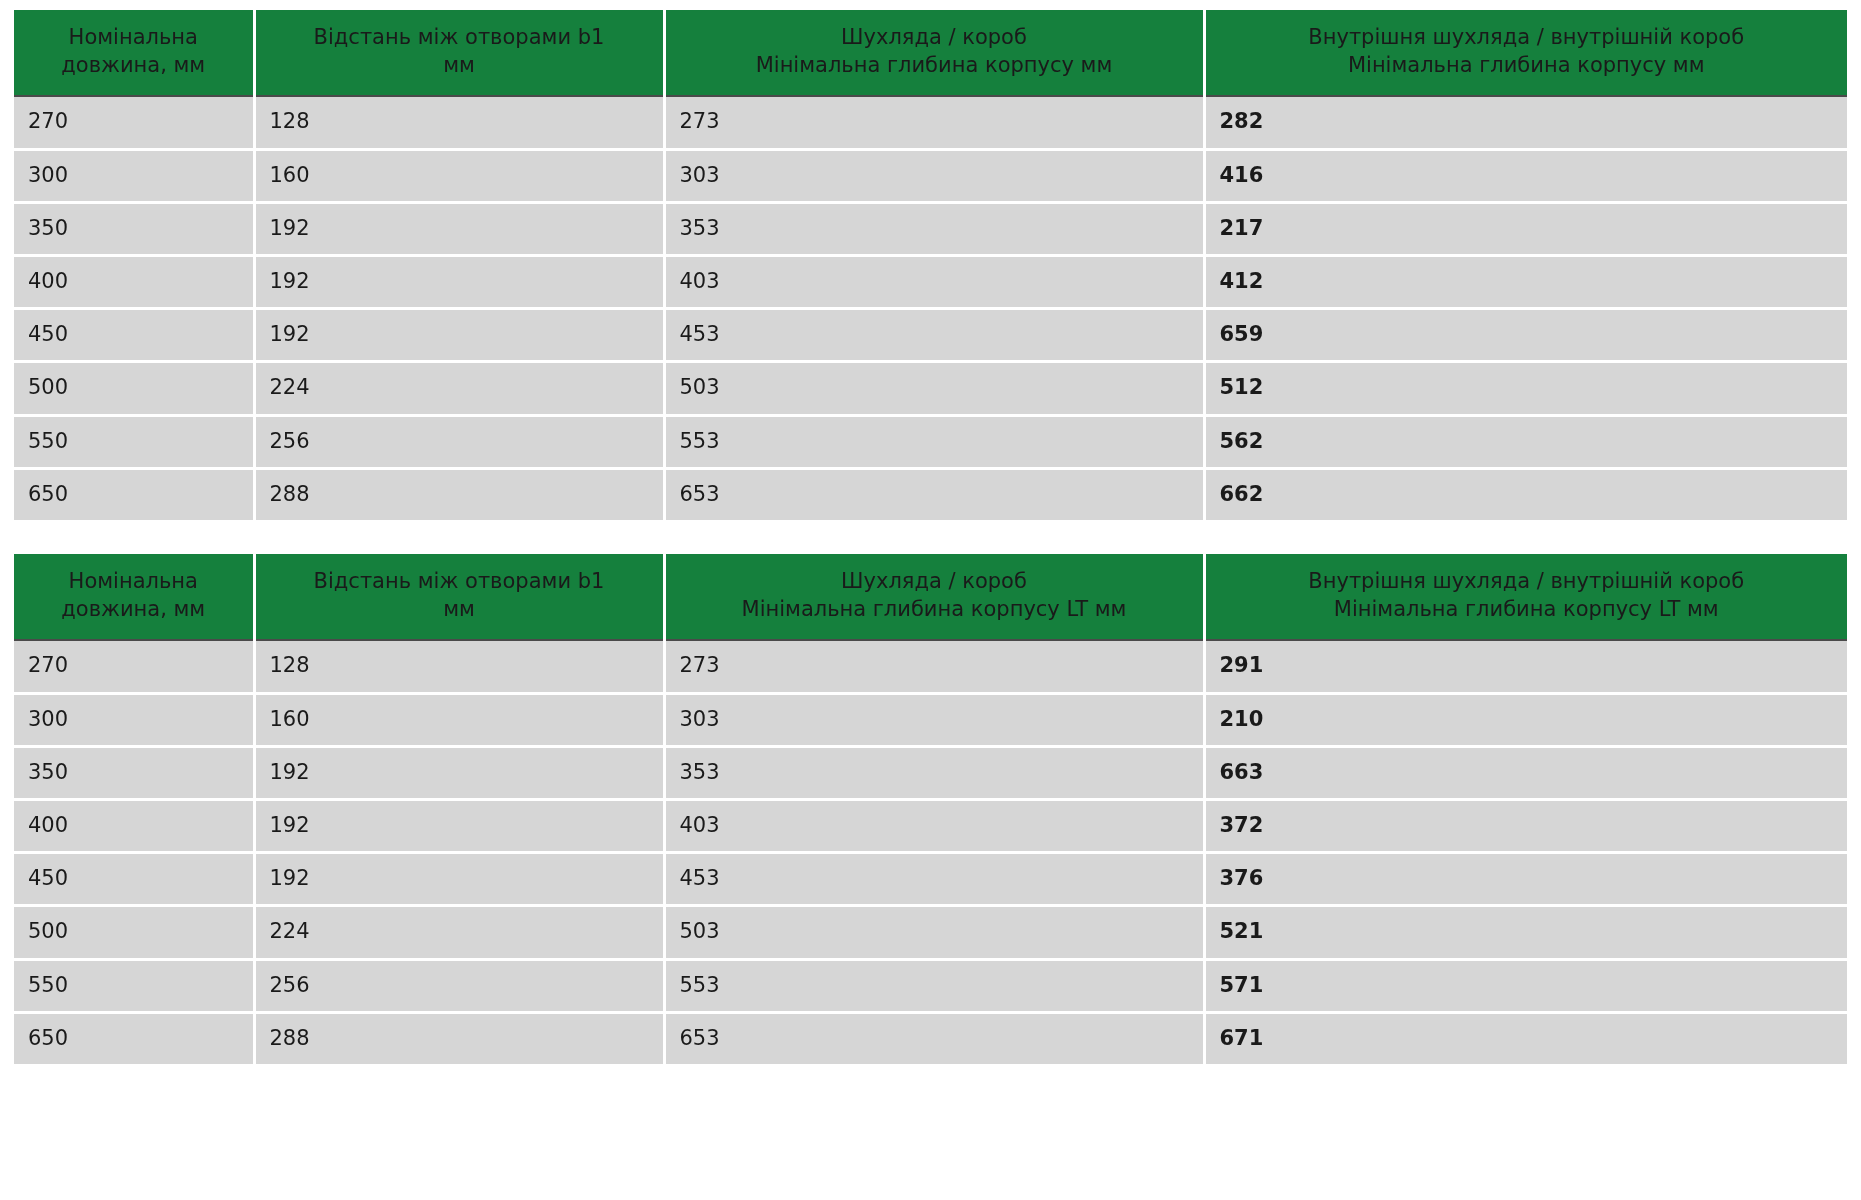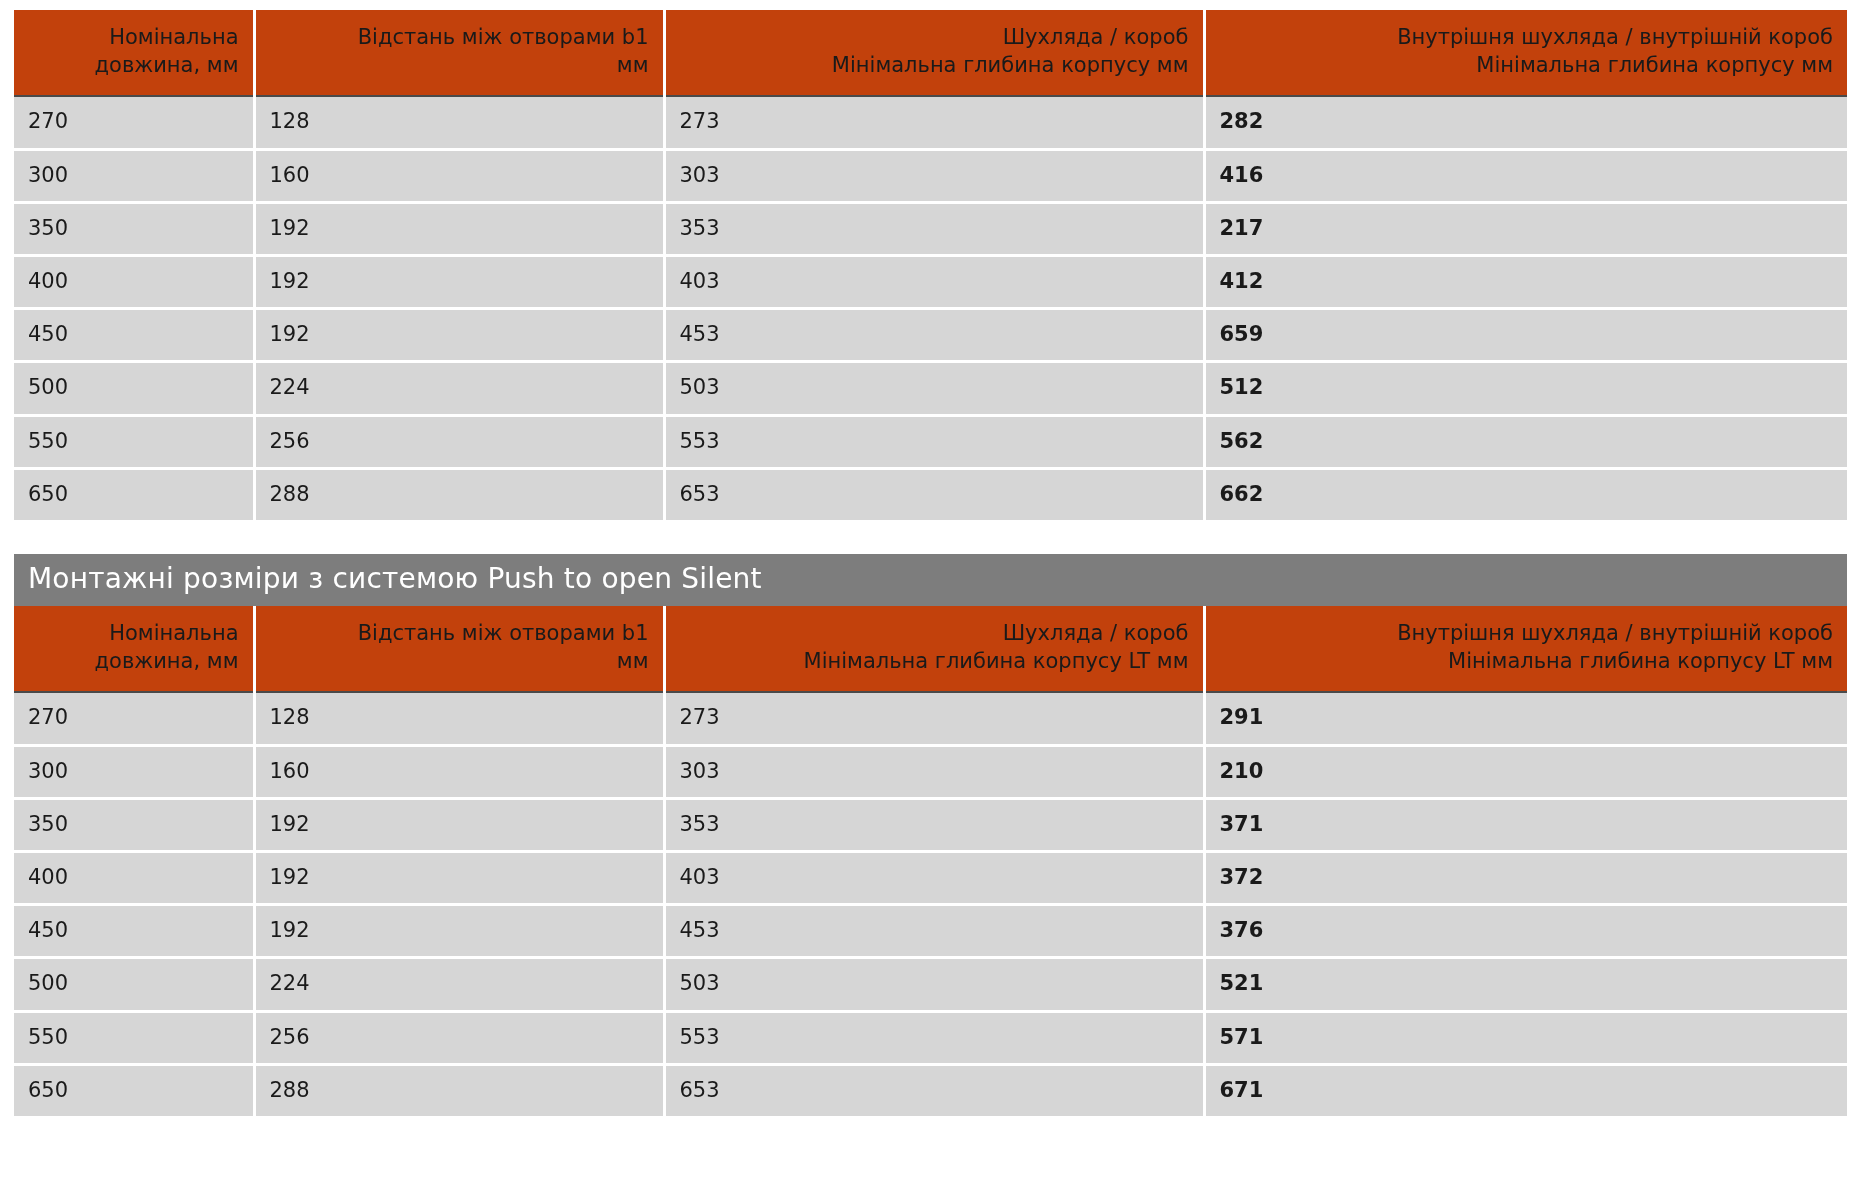--- a/index.html
+++ b/index.html
@@ -36,22 +36,22 @@
   table {
     width: 100%;
     border-collapse: collapse;
     table-layout: fixed;
   }
   col.c1 { width: 240px; }
   col.c2 { width: 410px; }
   col.c3 { width: 540px; }
   col.c4 { width: 643px; }
   thead th {
-    background: #c2410c;
-    text-align: right;
+    background: #15803d;
+    text-align: center;
     vertical-align: top;
     font-weight: 400;
     font-size: 21px;
     line-height: 1.32;
     padding: 14px 14px 16px 14px;
     border-right: 3px solid #ffffff;
     border-bottom: 2px solid #4a4a4a;
     margin-left: 32px;
   }
   thead th:last-child { border-right: none; }
@@ -148,21 +148,20 @@
           <td>650</td>
           <td>288</td>
           <td>653</td>
           <td>662</td>
         </tr>
       </tbody>
     </table>
   </div>
 
   <div class="table-block">
-    <div class="block-title">Монтажні розміри з системою Push to open Silent</div>
     <table>
       <colgroup>
           <col class="c1">
           <col class="c2">
           <col class="c3">
           <col class="c4">
         </colgroup>
       <thead>
         <tr>
           <th>
@@ -193,21 +192,21 @@
         <tr>
           <td>300</td>
           <td>160</td>
           <td>303</td>
           <td>210</td>
         </tr>
         <tr>
           <td>350</td>
           <td>192</td>
           <td>353</td>
-          <td>371</td>
+          <td>663</td>
         </tr>
         <tr>
           <td>400</td>
           <td>192</td>
           <td>403</td>
           <td>372</td>
         </tr>
         <tr>
           <td>450</td>
           <td>192</td>

